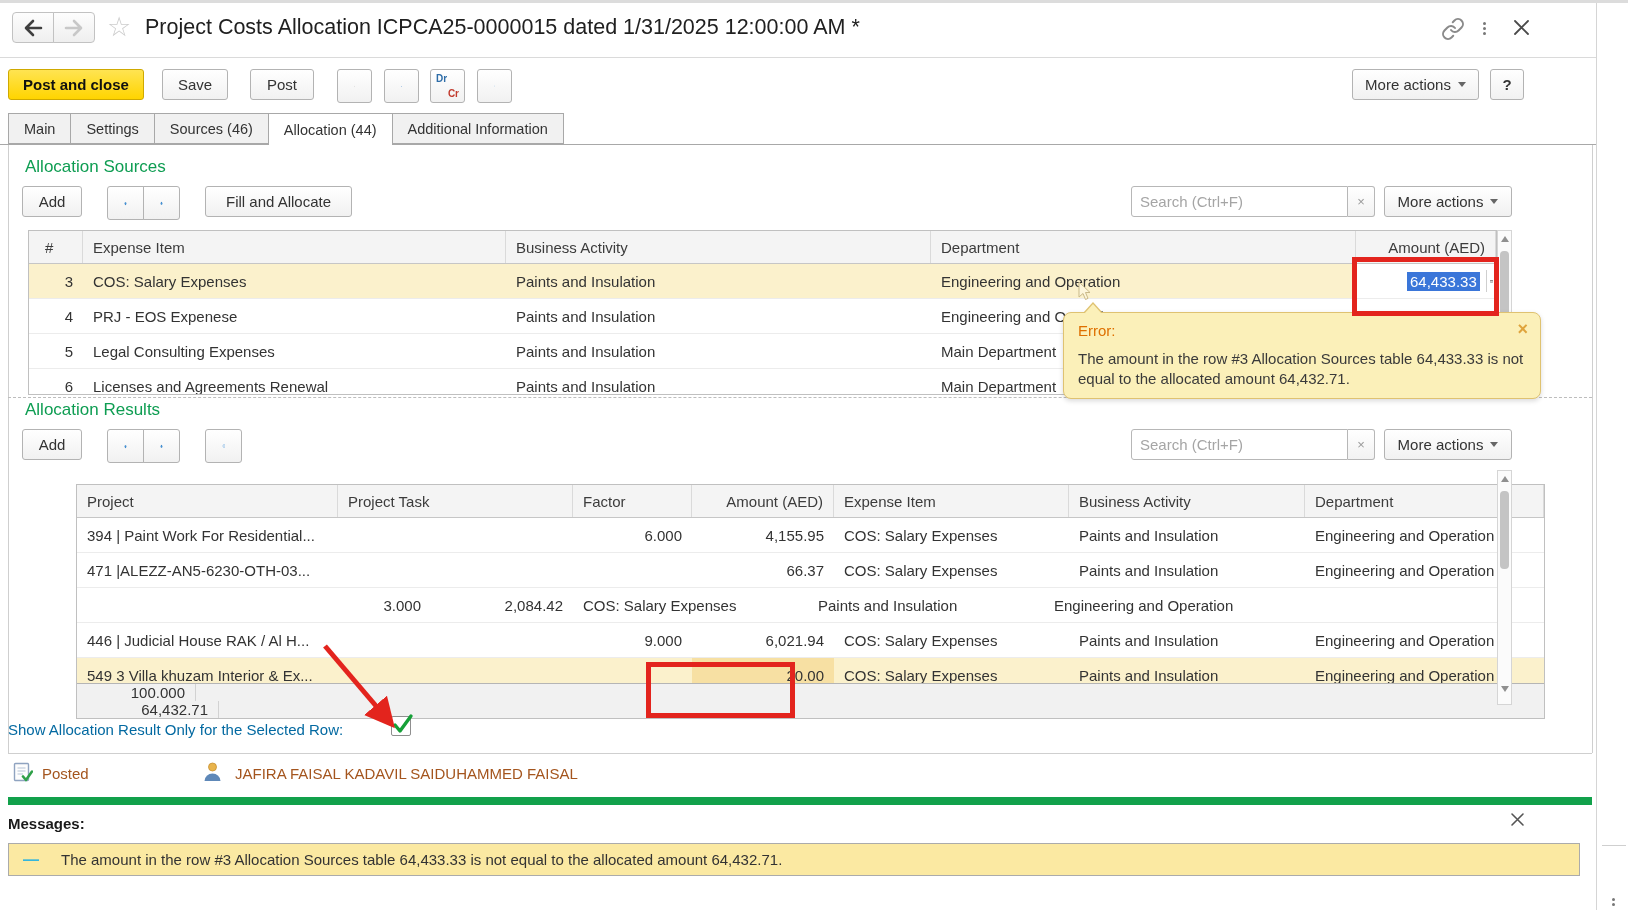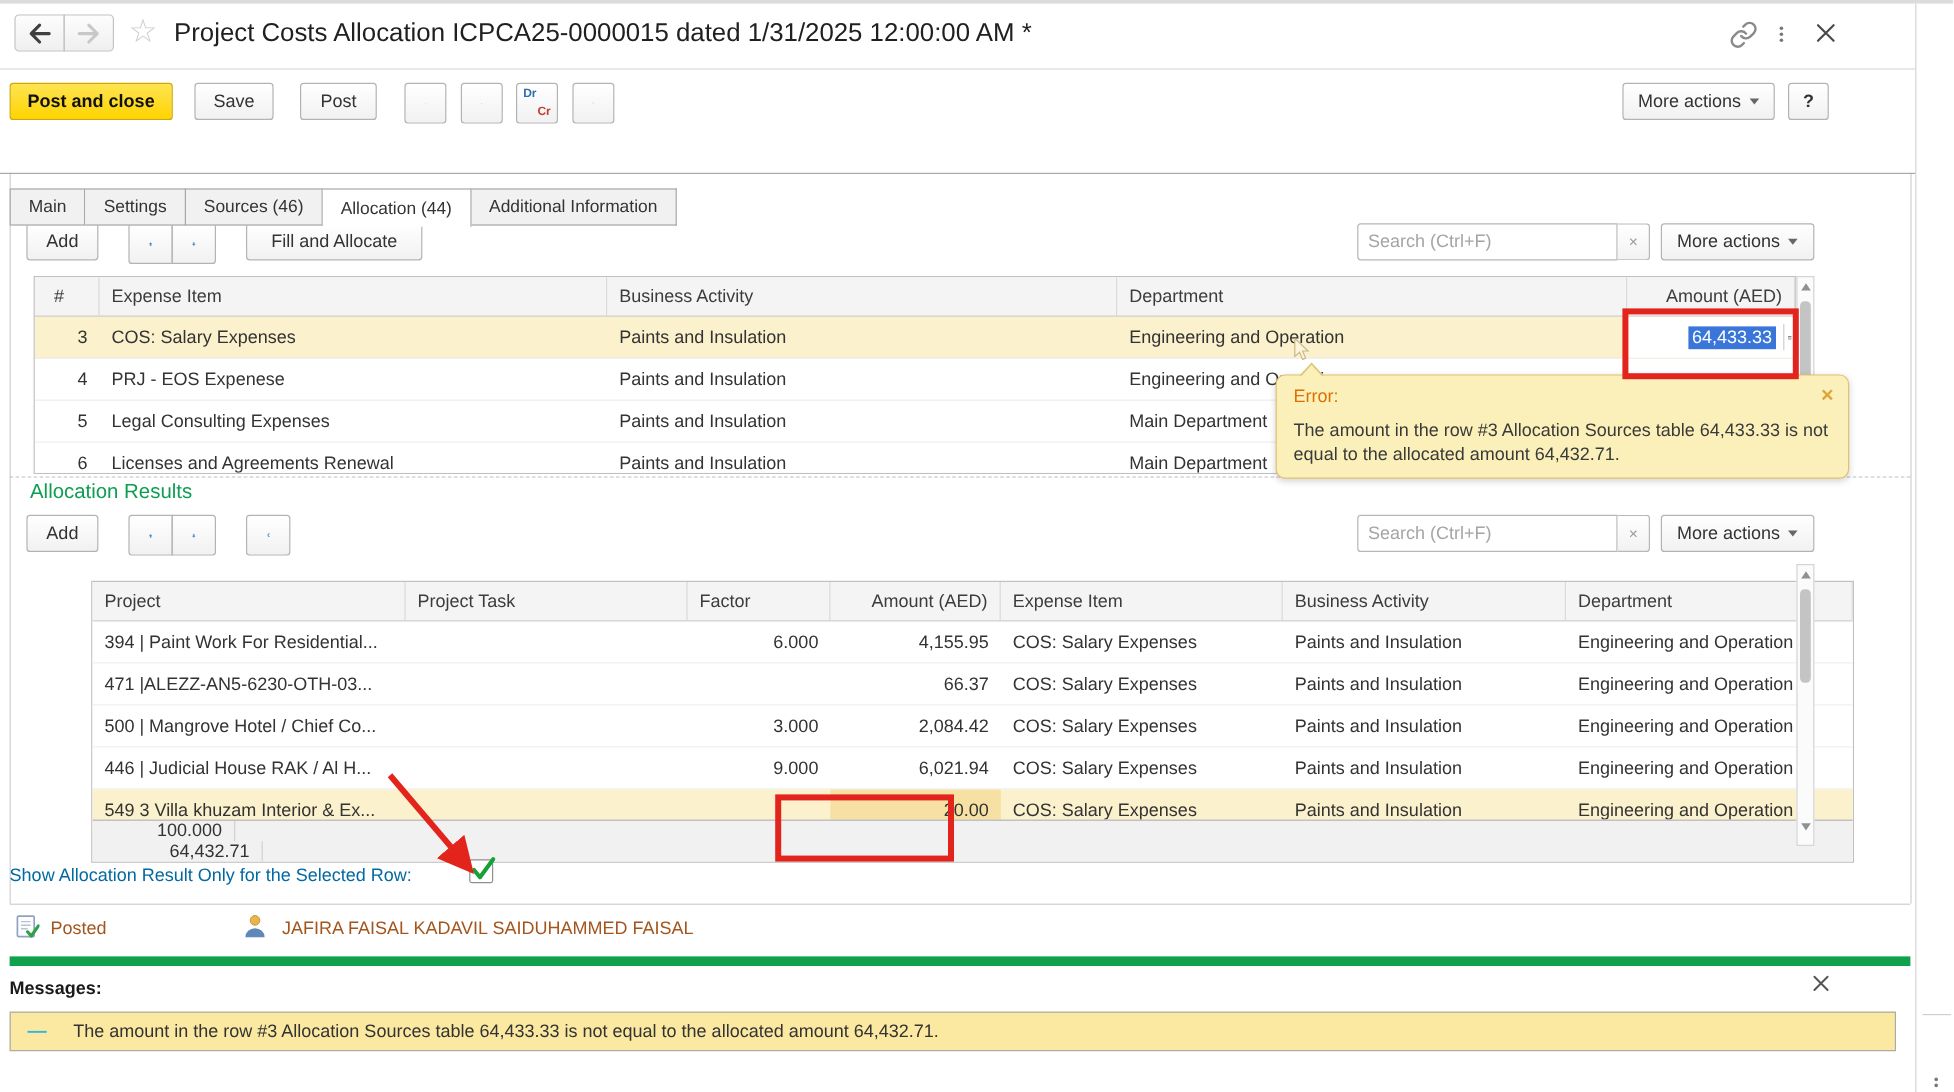--- a/index.html
+++ b/index.html
@@ -21,21 +21,21 @@
   .btn-icon { width:35px; padding:16px; }
   .caret { display:inline-block; width:0; height:0; border-left:4px solid transparent;
     border-right:4px solid transparent; border-top:5px solid #666; margin-left:7px; }
   
   .navbtn { position:absolute; top:12px; width:42px; height:31px; background:linear-gradient(#fdfdfd,#efefef);
     border:1px solid #c2c2c2; display:flex; align-items:center; justify-content:center; }
   
   .tabsrow { position:absolute; left:8px; top:113px; display:flex; z-index:2; }
   .tab {
     height:31px; padding:0 15px; display:flex; align-items:center; font-size:14.5px; color:#333;
-    background:#f1f1f1; border:1px solid #a8a8a8; border-left:none; cursor:pointer;margin-top:44px;
+    background:#f1f1f1; border:1px solid #a8a8a8; border-left:none; cursor:pointer;
   }
   .tab:first-child { border-left:1px solid #a8a8a8; }
   .tab.active { background:#fff; height:32px; border-bottom:none; position:relative; z-index:3; }
   .tabline { position:absolute; left:0; top:144px; width:1596px; height:1px; background:#a8a8a8; z-index:1; }
   .section-title { position:absolute; font-size:17px; color:#0E9D52; }
   
   .search-wrap { position:absolute; display:flex; height:31px; }
   .search-input { width:217px; height:31px; border:1px solid #b7b7b7; border-radius:3px 0 0 3px;
     padding:0 8px; font-size:15px; color:#444; font-family:inherit; }
   .search-input::placeholder { color:#a5a5a5; }
@@ -298,21 +298,20 @@
     <div class="trow">
       <div class="cell r-c0">471 |ALEZZ-AN5-6230-OTH-03...</div>
       <div class="cell r-c1"></div>
       <div class="cell r-c2 num"></div>
       <div class="cell r-c3 num">66.37</div>
       <div class="cell r-c4">COS: Salary Expenses</div>
       <div class="cell r-c5">Paints and Insulation</div>
       <div class="cell r-c6">Engineering and Operation</div>
     </div>
     <div class="trow">
-      <div class="cell r-c0">500 | Mangrove Hotel / Chief Co...</div>
       <div class="cell r-c1"></div>
       <div class="cell r-c2 num">3.000</div>
       <div class="cell r-c3 num">2,084.42</div>
       <div class="cell r-c4">COS: Salary Expenses</div>
       <div class="cell r-c5">Paints and Insulation</div>
       <div class="cell r-c6">Engineering and Operation</div>
     </div>
     <div class="trow">
       <div class="cell r-c0">446 | Judicial House RAK / Al H...</div>
       <div class="cell r-c1"></div>

